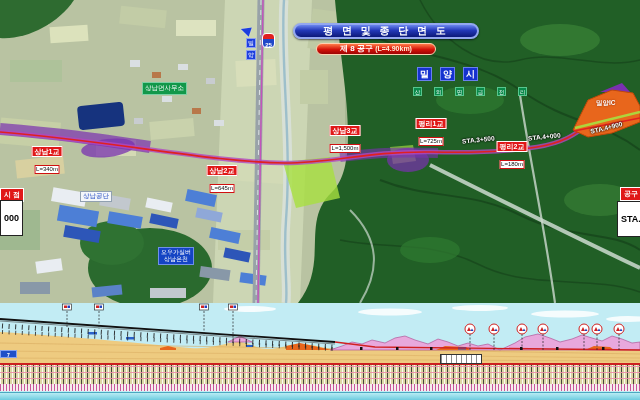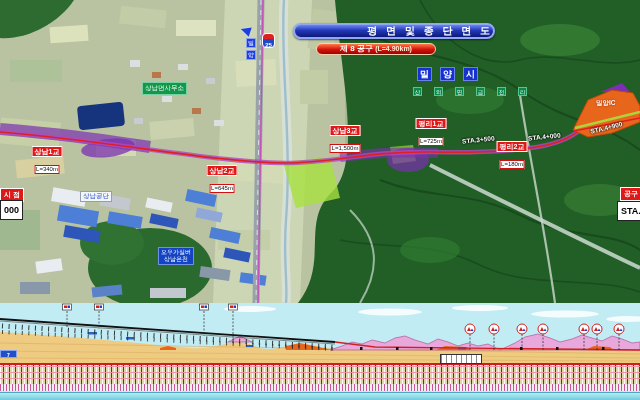--- a/index.html
+++ b/index.html
@@ -6,24 +6,24 @@
   .stage{
     position:relative;width:640px;height:400px;overflow:hidden;
     font-family:"Liberation Sans",sans-serif;background:#9db48e;
   }
   .stage *{box-sizing:border-box;}
   svg{display:block;}
   .abs{position:absolute;}
 
   
   .title-banner{
-    left:293px;top:23px;width:202px;height:16px;border-radius:9px;
+    left:293px;top:23px;width:186px;height:16px;border-radius:9px;
     background:linear-gradient(#6b86ee,#2338b8 45%,#0c1878);
     border:2px solid #93a7f0;color:#fff;font-size:10px;font-weight:bold;
-    letter-spacing:3px;text-align:right;line-height:12px;
+    letter-spacing:3px;text-align:center;line-height:12px;
     box-shadow:0 1px 2px rgba(0,0,20,.6);white-space:nowrap;
   }
   .section-banner{
     left:316px;top:43px;width:120px;height:12px;border-radius:6px;
     background:linear-gradient(#ff7a48,#d41208 55%,#9c0404);
     border:1px solid #ffd0b0;color:#fff;font-size:8px;font-weight:bold;
     text-align:center;line-height:10px;white-space:nowrap;
   }
   .section-banner .len{font-size:7px;color:#ffefd8;}
   .city-row{left:417px;top:67px;display:flex;gap:8px;}
@@ -51,21 +51,21 @@
     font-size:7px;font-weight:bold;padding:0 2px;line-height:9px;}
   .bl-len{display:inline-block;background:#fff;border:1px solid #d01010;color:#111;
     font-size:6px;padding:0 1px;margin-top:1px;line-height:7px;}
   .sta{color:#fff;font-size:6.5px;font-weight:bold;white-space:nowrap;
     text-shadow:0 0 2px #000,0 0 2px #000;}
   .ic-label{left:596px;top:99px;color:#fff;font-size:6.5px;font-weight:bold;
     text-shadow:0 0 2px #802000;}
   .m-red{background:#e01818;border:1px solid #fff;color:#fff;font-size:7px;
     font-weight:bold;padding:1px 3px;white-space:nowrap;}
   .m-white{background:#fff;border:1px solid #222;color:#000;font-size:9px;
-    font-weight:bold;padding:4px 3px;white-space:nowrap;}
+    font-weight:bold;padding:12px 3px;white-space:nowrap;}
 
   
   .profile{left:0;top:303px;width:640px;height:97px;background:#c2ecf4;overflow:hidden;}
   .tb1{position:absolute;left:0;top:60px;width:640px;height:21px;
     background-color:#ddd6a6;
     background-image:
       repeating-linear-gradient(0deg, transparent 0 5px, rgba(238,140,170,.9) 5px 6px),
       repeating-linear-gradient(90deg, #fbfaf2 0 1px, transparent 1px 6px),
       repeating-linear-gradient(90deg, rgba(25,25,30,.78) 0 1px, transparent 1px 3px);
     border-top:2px solid #cc2020;}

